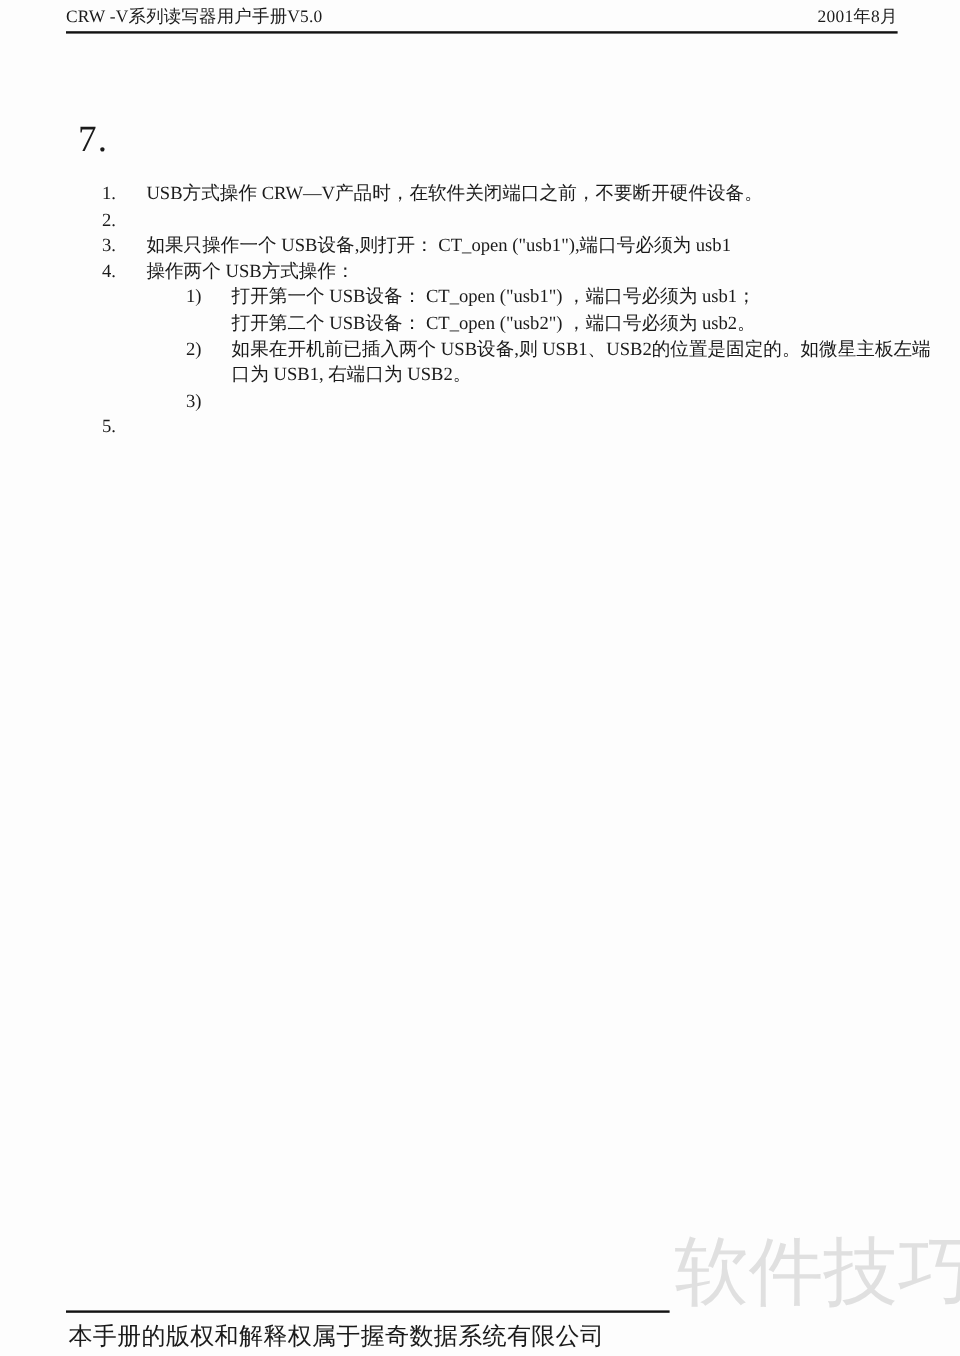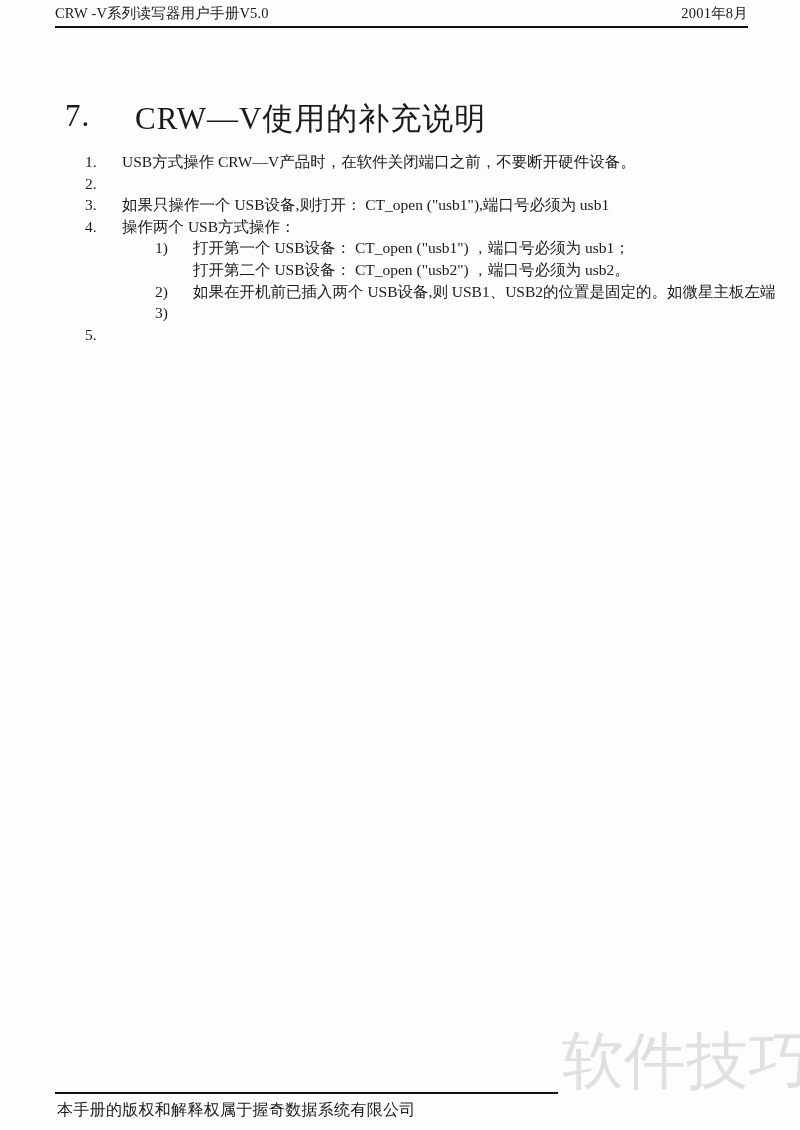--- a/index.html
+++ b/index.html
@@ -81,21 +81,21 @@
     top: 1092px;
     left: 55px;
     width: 503px;
     height: 2px;
     background: #121212;
   }
   .footer-text {
     position: absolute;
     top: 1100px;
     left: 57px;
-    font-size: 16px;
+    font-size: 20px;
     letter-spacing: 0.3px;
   }
 
   
   .watermark {
     position: absolute;
     top: 1030px;
     left: 562px;
     font-family: "Liberation Sans", "DejaVu Sans", sans-serif;
     font-size: 62px;
@@ -111,21 +111,20 @@
 <div class="page">
 
   <div class="header">
     <span>CRW -V系列读写器用户手册V5.0</span>
     <span>2001年8月</span>
   </div>
   <div class="header-rule"></div>
 
   <div class="title">
     <span class="num">7.</span>
-    <span>CRW—V使用的补充说明</span>
   </div>
 
   <div class="body-block">
     <div class="line l1">
       <span class="num">1.</span>
       <span>USB方式操作 CRW—V产品时，在软件关闭端口之前，不要断开硬件设备。</span>
     </div>
     <div class="line l1">
       <span class="num">2.</span>
     </div>
@@ -147,20 +146,21 @@
     <div class="line l2">
       <span class="num"></span>
       <span>打开第二个 USB设备：  CT_open ("usb2") ，端口号必须为 usb2。</span>
     </div>
     <div class="line l2">
       <span class="num">2)</span>
       <span>如果在开机前已插入两个 USB设备,则 USB1、USB2的位置是固定的。如微星主板左端</span>
     </div>
     <div class="line l2">
       <span class="num"></span>
+      <span>口为 USB1, 右端口为 USB2。</span>
     </div>
     <div class="line l2">
       <span class="num">3)</span>
     </div>
     <div class="line l1">
       <span class="num">5.</span>
     </div>
   </div>
 
   <div class="watermark" style="color: rgb(224, 224, 224);">软件技巧</div>

